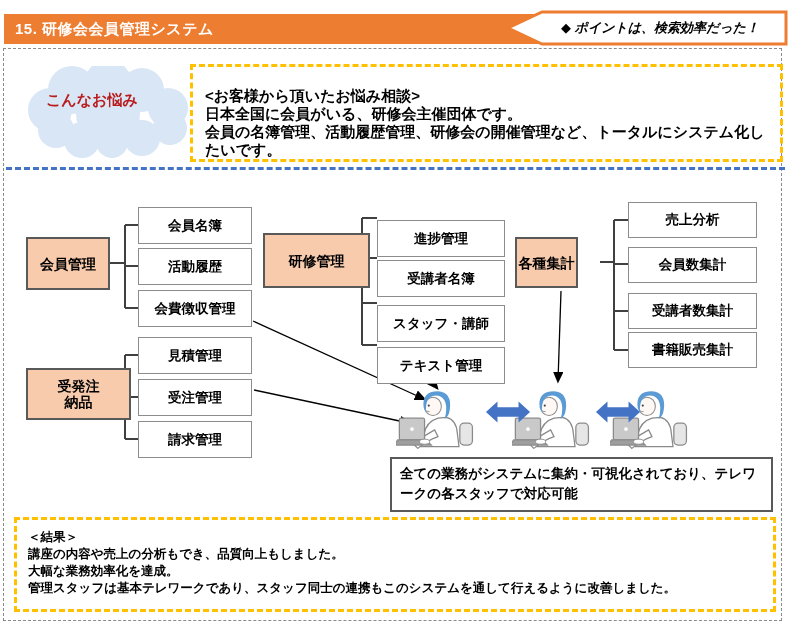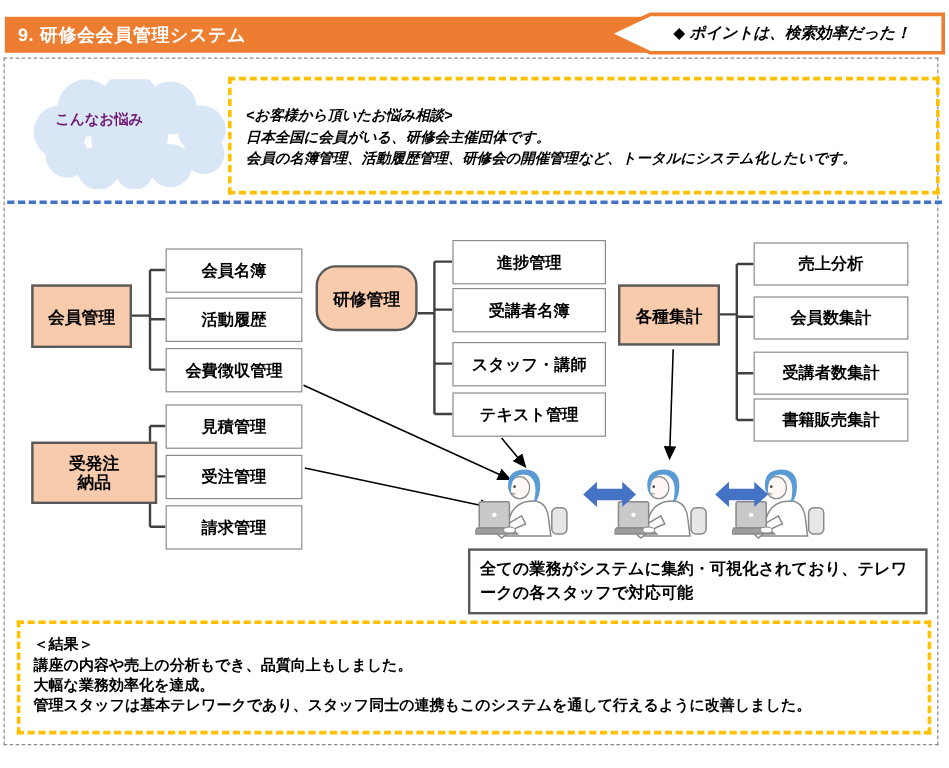--- a/index.html
+++ b/index.html
@@ -14,65 +14,65 @@
   .banner-label{position:absolute;left:540px;top:19px;width:240px;text-align:center;
         font-weight:bold;font-size:13px;font-style:italic;}
 
   
   .main-panel{position:absolute;left:3px;top:48px;width:779px;height:573px;
         border:1px dashed #8a8a8a;box-sizing:border-box;}
   .divider{position:absolute;left:6px;top:167px;width:779px;height:0;border-top:3px dashed #4472C4;}
 
   
   .cloud-svg{position:absolute;left:20px;top:66px;}
-  .cloud-text{position:absolute;left:46px;top:89px;font-weight:bold;font-size:12px;
-        line-height:21px;color:#701a75;}
+  .cloud-text{position:absolute;left:46px;top:89px;font-weight:bold;font-size:15px;
+        line-height:21px;color:#b91c1c;}
 
   
   .consult-box{position:absolute;left:190px;top:64px;width:593px;height:98px;
         border:3px dashed #FFC000;box-sizing:border-box;padding:20px 10px 0 12px;
-        font-size:12px;font-weight:bold;line-height:18px;font-style:italic;}
+        font-size:15px;font-weight:bold;line-height:18px;}
   .result-box{position:absolute;left:14px;top:517px;width:762px;height:95px;
         border:3px dashed #FFC000;box-sizing:border-box;padding:9px 10px 0 11px;
         font-size:12.5px;font-weight:bold;line-height:17px;}
 
   
   .gbox{position:absolute;background:#F8CBAD;border:2px solid #595959;box-sizing:border-box;
         display:flex;flex-direction:column;align-items:center;justify-content:center;
         font-weight:bold;font-size:14px;text-align:center;line-height:16px;}
   .cbox{position:absolute;background:#fff;border:1.5px solid #8c8c8c;box-sizing:border-box;
         display:flex;align-items:center;justify-content:center;
         font-weight:bold;font-size:13.5px;text-align:center;}
   #g0{left:26px;top:237px;width:84px;height:53px;}
   #g1{left:26px;top:368px;width:105px;height:52px;}
-  #g2{left:263px;top:221px;width:85px;height:55px;border-radius:17px;}
-  #g3{left:515px;top:237px;width:85px;height:51px;}
+  #g2{left:263px;top:233px;width:107px;height:55px;}
+  #g3{left:515px;top:237px;width:63px;height:51px;}
   .c-a{left:138px;width:114px;height:37px;}
-  .c-b{left:377px;width:128px;height:37px;}
+  .c-b{left:377px;width:128px;height:37px;margin-top:20px;}
   .c-c{left:628px;width:129px;height:36px;}
 
   
   .overlay{position:absolute;left:0;top:0;pointer-events:none;}
 
   
   .worker{position:absolute;width:84px;height:75px;}
   .syncarrow{position:absolute;width:46px;height:28px;}
 
   
   .caption-box{position:absolute;left:390px;top:457px;width:383px;height:55px;
         border:2px solid #595959;box-sizing:border-box;padding:5px 7px 0 8px;
         font-weight:bold;font-size:13.5px;line-height:20px;}
 </style>
 </head>
 <body>
 
 <div class="page">
 
   <div class="band">
-    <span class="band-title">9. 研修会会員管理システム</span>
+    <span class="band-title">15. 研修会会員管理システム</span>
   </div>
 
   <svg class="banner-svg" width="292" height="38" viewBox="0 0 292 38">
     <polygon points="10,19 44,3 288,3 288,35 44,35" fill="#ffffff" stroke="#ED7D31" stroke-width="3"></polygon>
   </svg>
   <div class="banner-label">◆ ポイントは、検索効率だった！</div>
 
   <div class="main-panel"></div>
   <div class="divider"></div>
 

